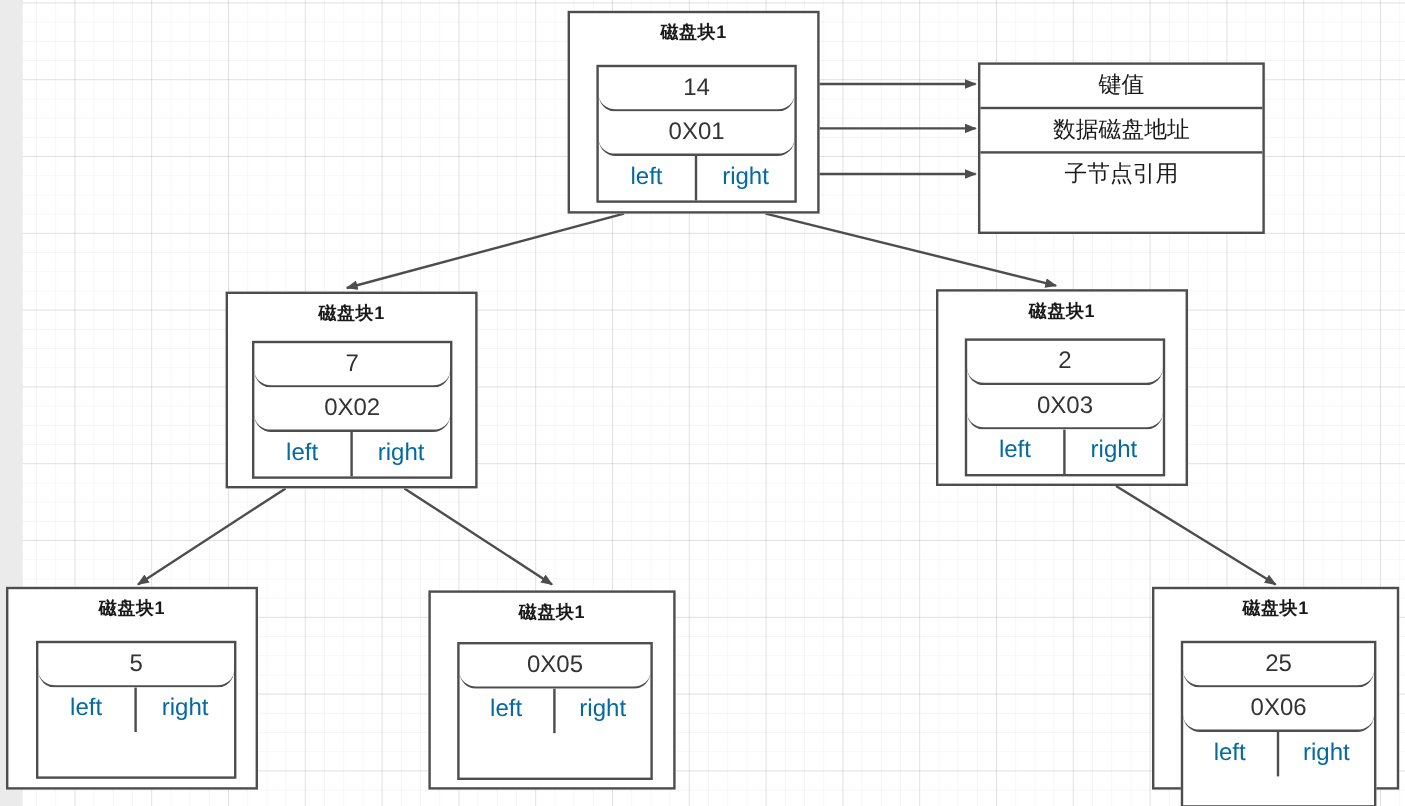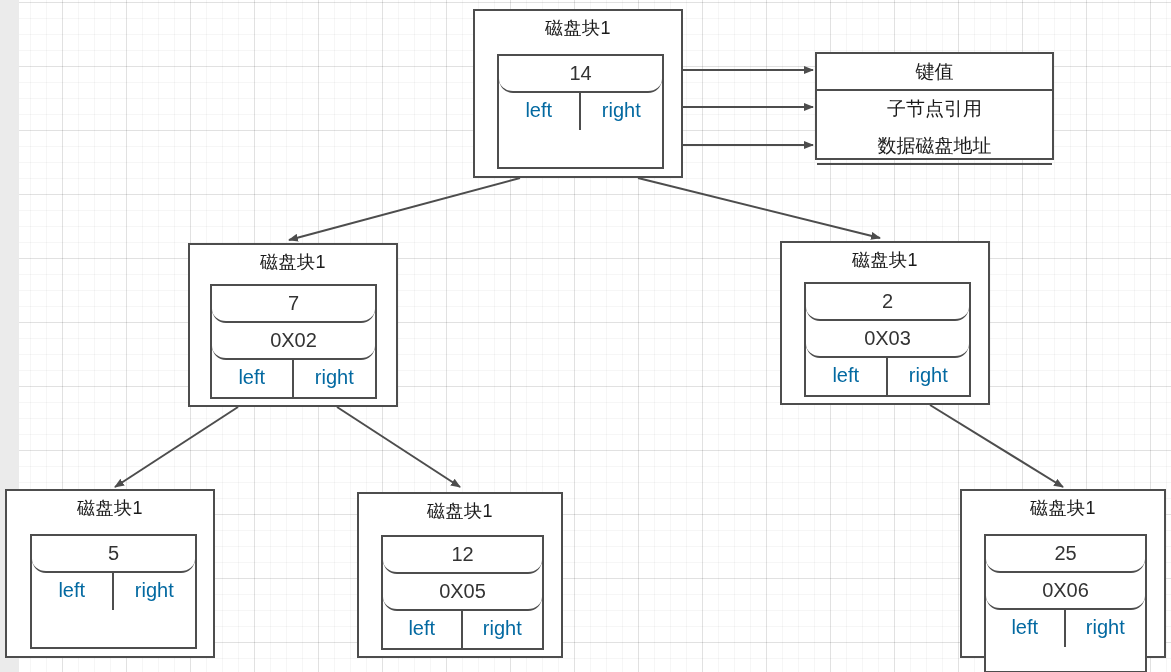--- a/index.html
+++ b/index.html
@@ -28,22 +28,22 @@
 
   .node{
     position:absolute;
     box-sizing:border-box;
     background:#ffffff;
     border:2px solid #4d4d4d;
   }
   .node-title{
     position:absolute;left:0;right:0;top:0;
     text-align:center;
-    font-weight:normal;
-    font-size:18px;
+    font-weight:bold;
+    font-size:15px;
     color:#1a1a1a;
     line-height:34px;
     letter-spacing:0.5px;
   }
   .tbl{
     position:absolute;
     box-sizing:border-box;
     border:2px solid #4d4d4d;
     background:#ffffff;
   }
@@ -113,31 +113,32 @@
 
   <line x1="661" y1="107" x2="813" y2="107" stroke="#4d4d4d" stroke-width="2" marker-end="url(#ah)"></line>
 
   <line x1="661" y1="145" x2="813" y2="145" stroke="#4d4d4d" stroke-width="2" marker-end="url(#ah)"></line>
 </svg>
 
 <div class="node" style="left:473px;top:9px;width:210px;height:169px;">
   <div class="node-title">磁盘块1</div>
   <div class="tbl" style="left:22px;top:43px;width:167px;height:115px;">
     <div class="trow">14</div>
+    <div class="trow">0X01</div>
     <div class="trow last">
       <div class="half left-half">left</div>
       <div class="half">right</div>
     </div>
   </div>
 </div>
 
-<div class="legend" style="left:815px;top:52px;width:239px;height:108px;">
+<div class="legend" style="left:815px;top:52px;width:239px;height:143px;">
   <div class="legend-row">键值</div>
+  <div class="legend-row">数据磁盘地址</div>
   <div class="legend-row last">子节点引用</div>
-  <div class="legend-row">数据磁盘地址</div>
 </div>
 
 <div class="node" style="left:188px;top:243px;width:210px;height:164px;">
   <div class="node-title">磁盘块1</div>
   <div class="tbl" style="left:20px;top:39px;width:167px;height:115px;">
     <div class="trow">7</div>
     <div class="trow">0X02</div>
     <div class="trow last">
       <div class="half left-half">left</div>
       <div class="half">right</div>
@@ -164,21 +165,20 @@
     <div class="trow last">
       <div class="half left-half">left</div>
       <div class="half">right</div>
     </div>
   </div>
 </div>
 
 <div class="node" style="left:357px;top:492px;width:206px;height:166px;">
   <div class="node-title">磁盘块1</div>
   <div class="tbl" style="left:22px;top:41px;width:163px;height:115px;">
-    <div class="trow">12</div>
     <div class="trow">0X05</div>
     <div class="trow last">
       <div class="half left-half">left</div>
       <div class="half">right</div>
     </div>
   </div>
 </div>
 
 <div class="node" style="left:960px;top:489px;width:206px;height:169px;">
   <div class="node-title">磁盘块1</div>

